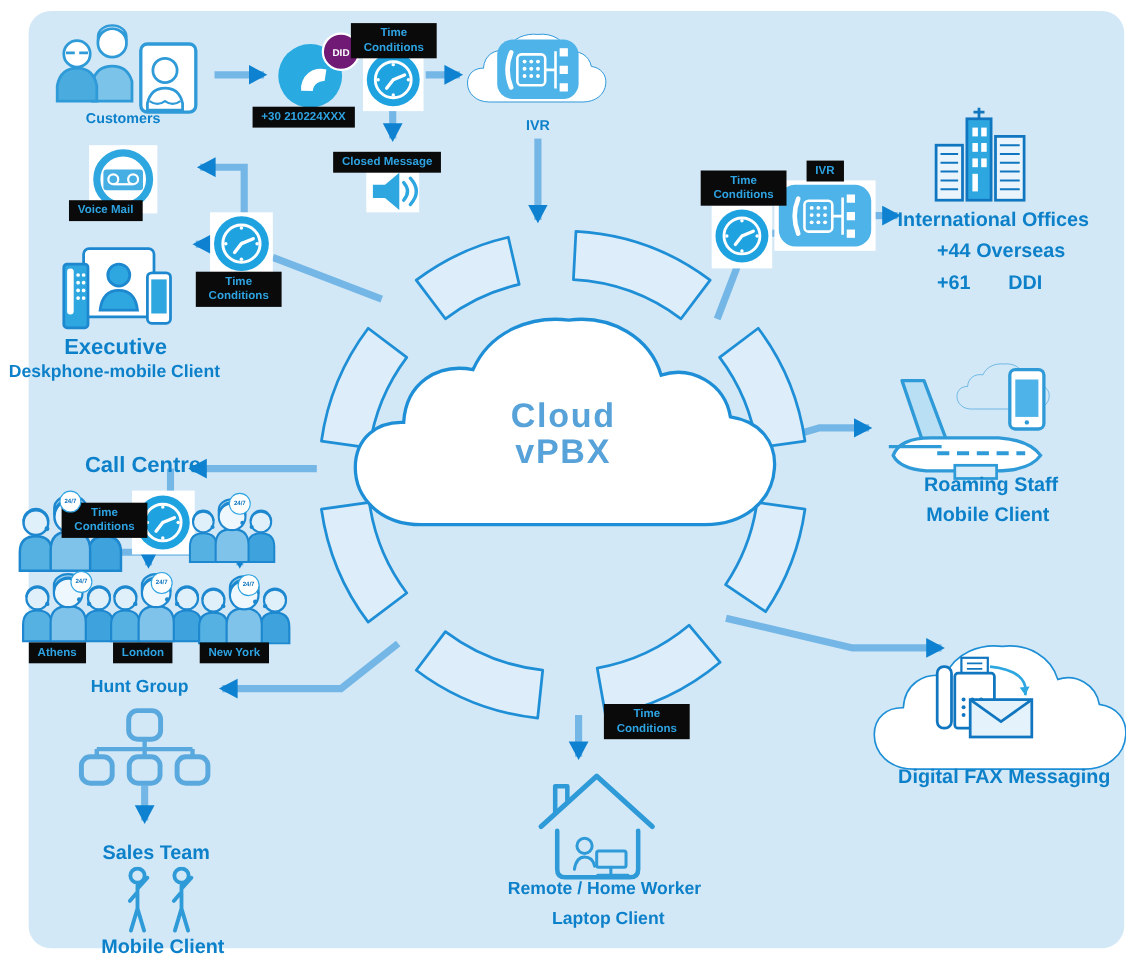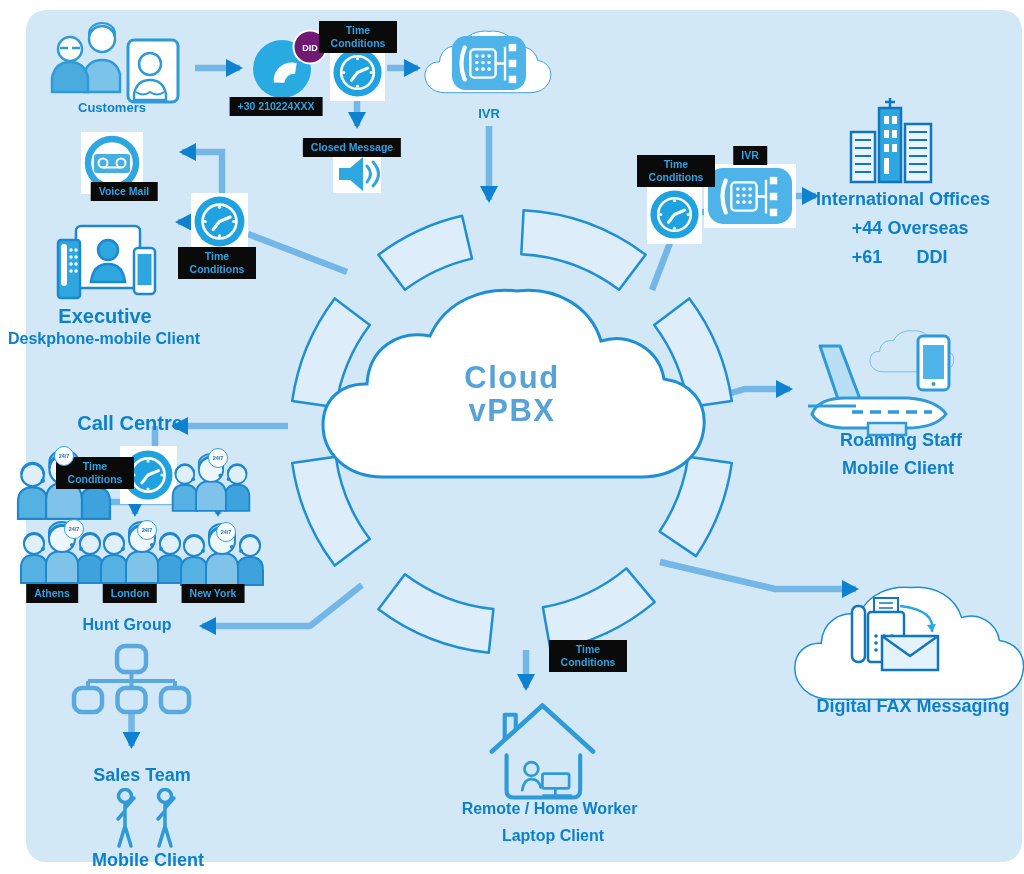--- a/index.html
+++ b/index.html
@@ -322,21 +322,21 @@
   <div class="blabel sm" style="left:489px;top:106px;">IVR</div>
 
   <div class="plaque wrap" style="left:676px;top:155px;">Time Conditions</div>
   <div class="plaque" style="left:750px;top:146px;">IVR</div>
   <div class="blabel" style="left:903px;top:189px;">International Offices</div>
   <div class="blabel" style="left:867px;top:218px;">+44</div>
   <div class="blabel" style="left:928px;top:218px;">Overseas</div>
   <div class="blabel" style="left:867px;top:247px;">+61</div>
   <div class="blabel" style="left:920px;top:247px;margin-left:12px;">DDI</div>
 
-  <div class="plaque" style="left:124px;top:182px;">Voice Mail</div>
+  <div class="plaque" style="left:96px;top:182px;">Voice Mail</div>
   <div class="plaque wrap" style="left:217px;top:247px;">Time Conditions</div>
   <div class="blabel lg" style="left:105px;top:305px;">Executive</div>
   <div class="blabel xl" style="left:104px;top:330px;">Deskphone-mobile Client</div>
 
   <div class="blabel lg" style="left:130px;top:412px;">Call Centre</div>
   <div class="plaque wrap" style="left:95px;top:457px;">Time Conditions</div>
   <div class="plaque" style="left:52px;top:584px;">Athens</div>
   <div class="plaque" style="left:130px;top:584px;">London</div>
   <div class="plaque" style="left:213px;top:584px;">New York</div>
 

